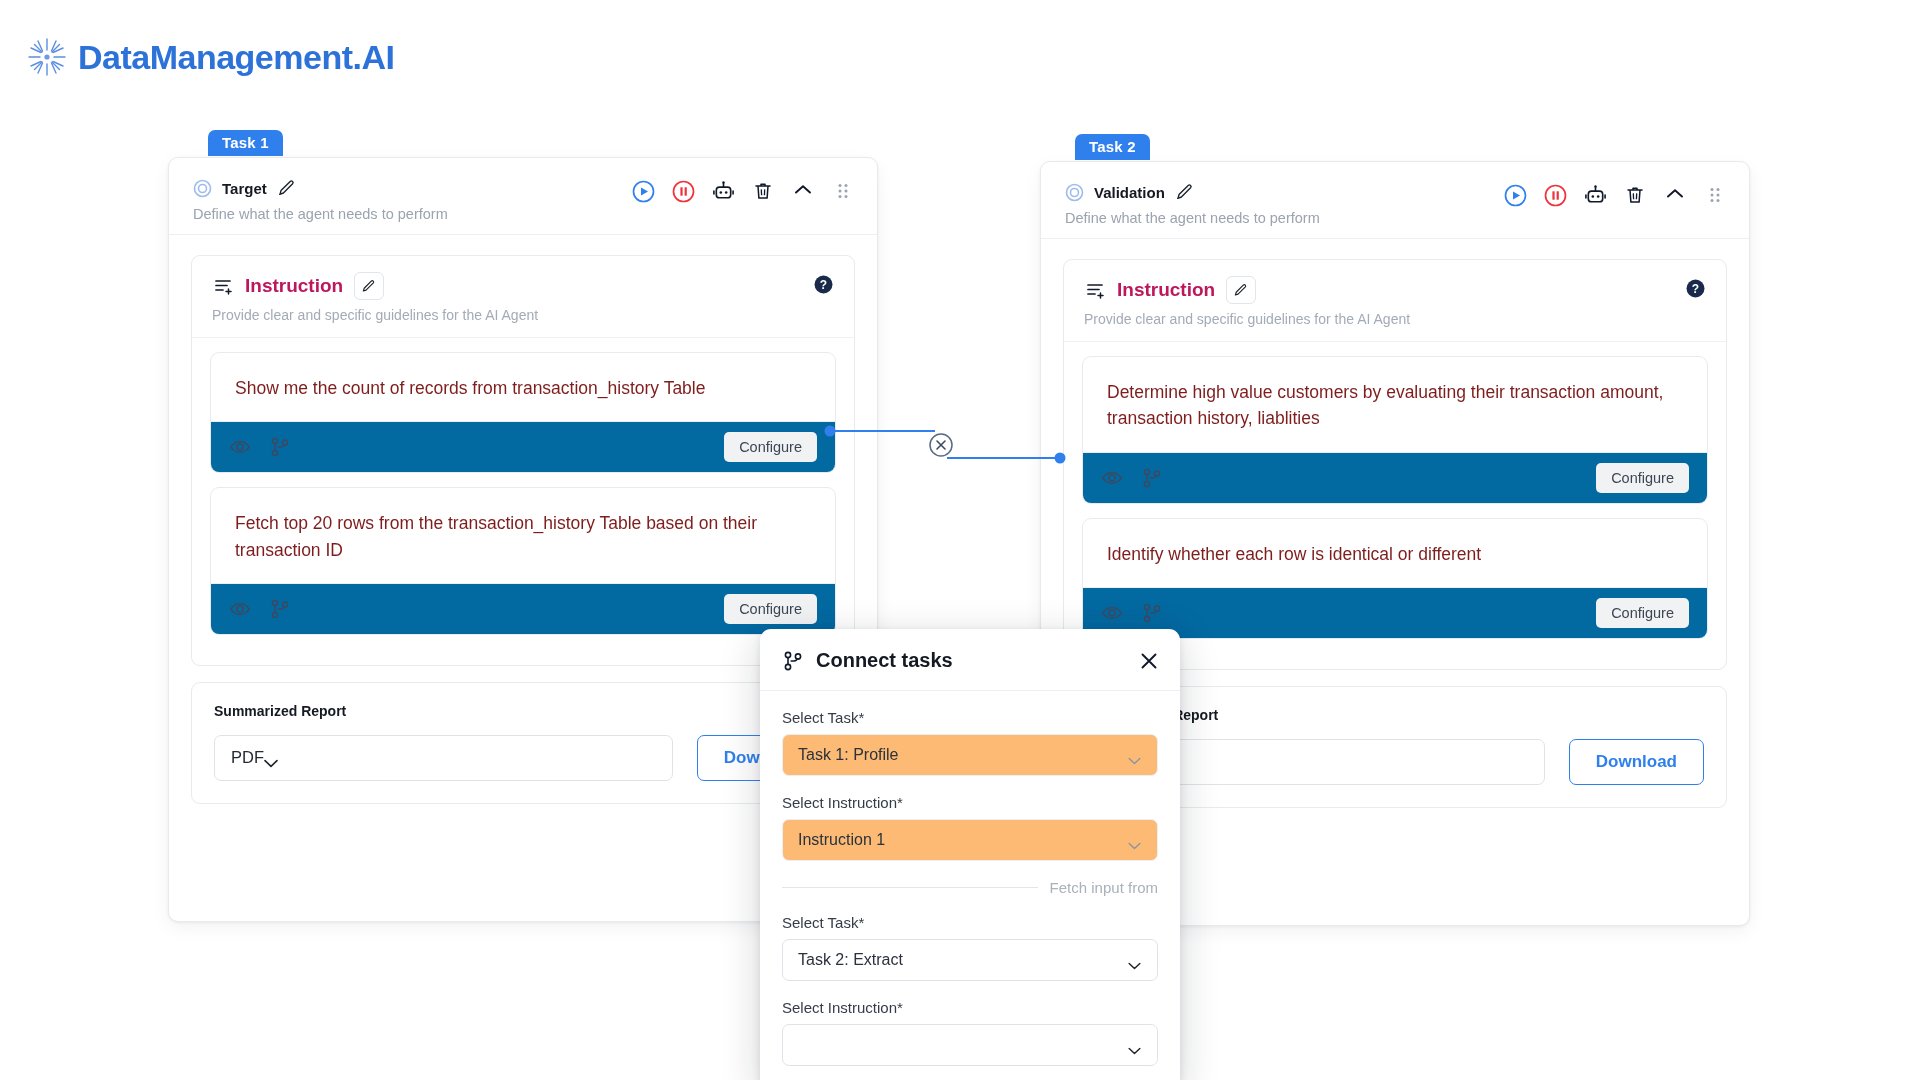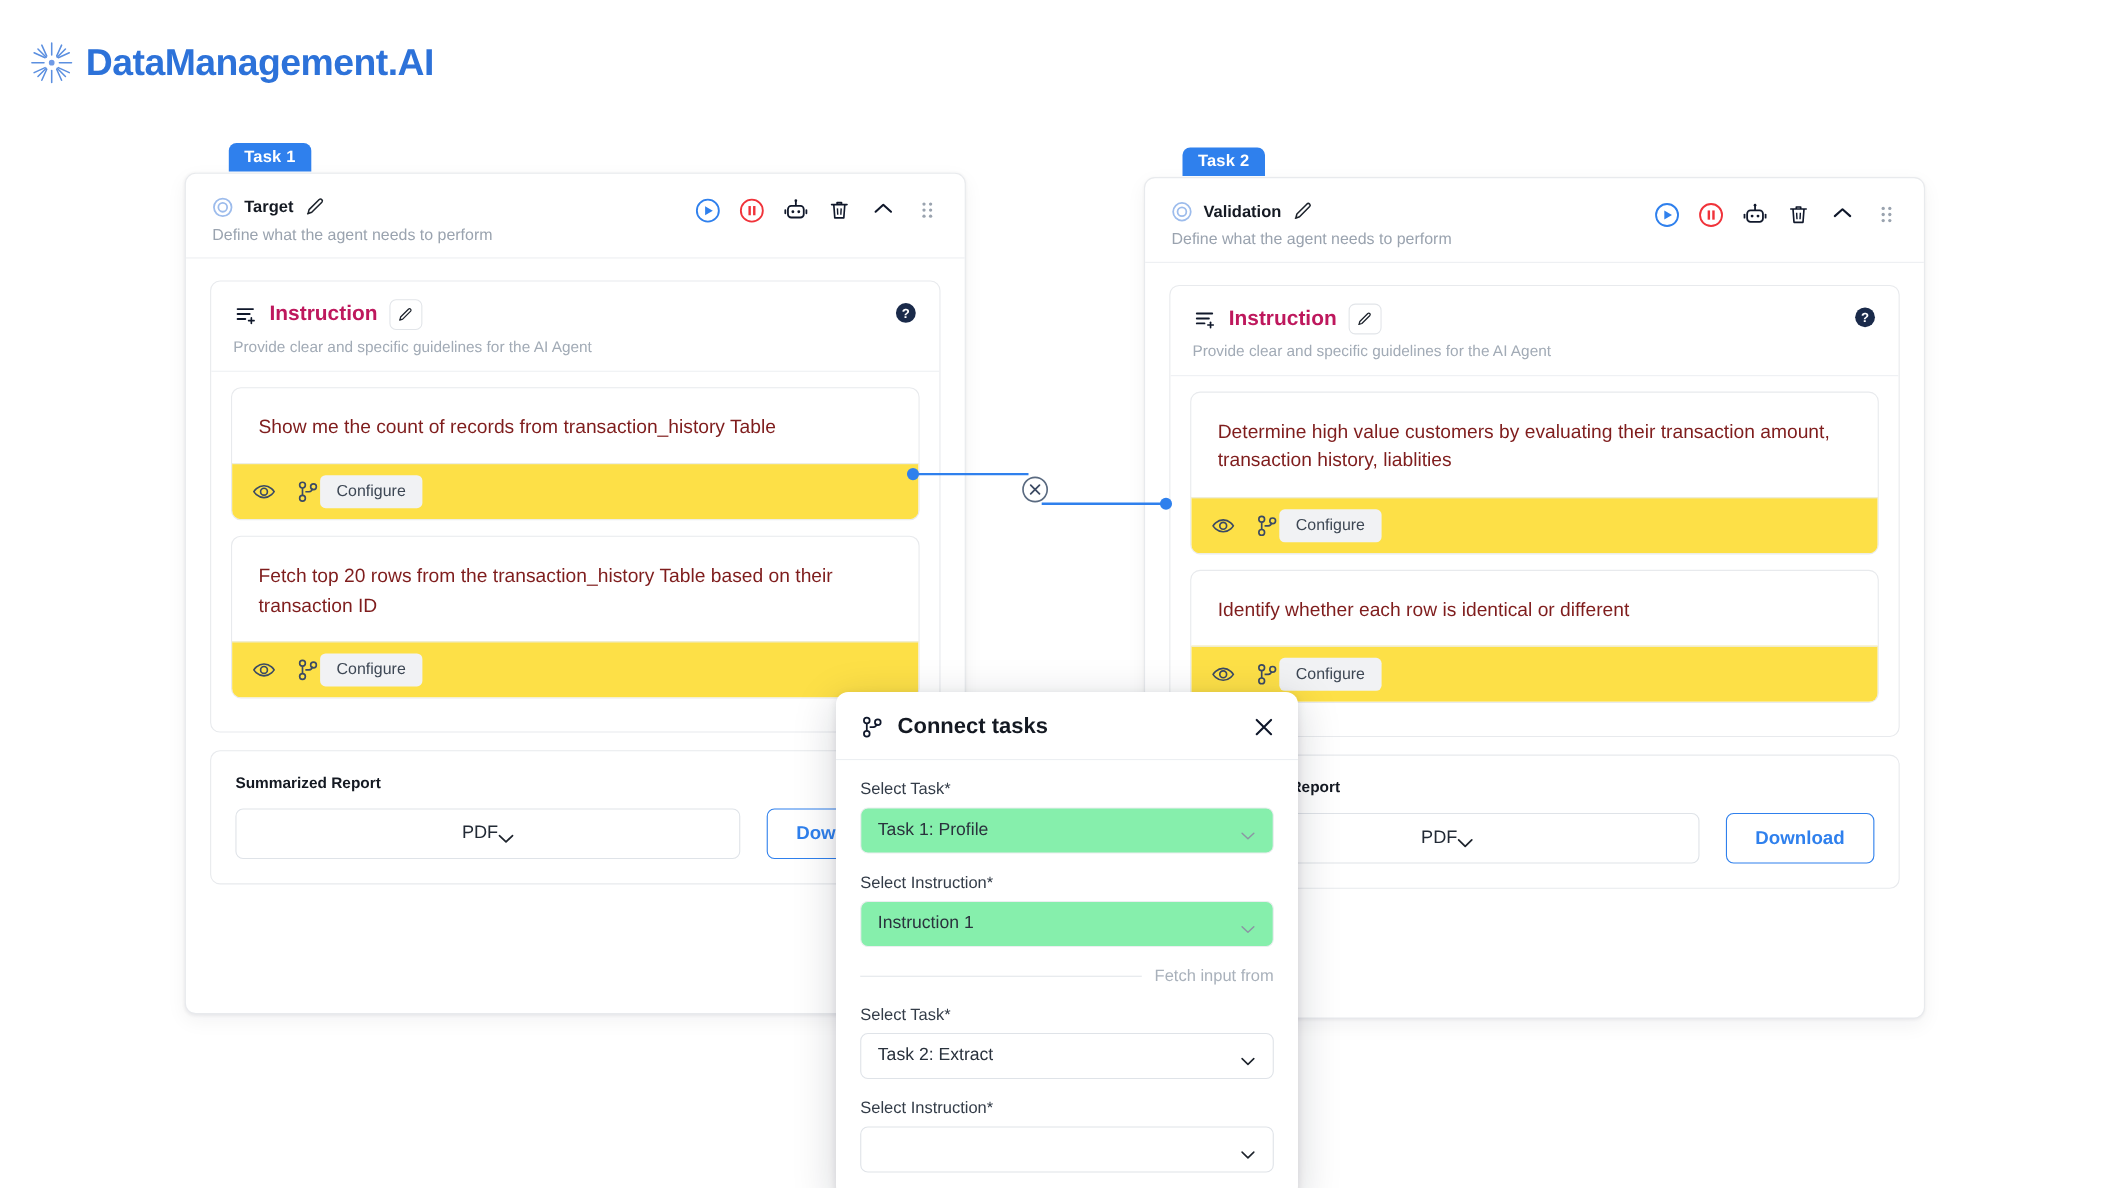--- a/index.html
+++ b/index.html
@@ -71,41 +71,41 @@
   .instr-sub { font-size: 14px; color: #a2abb6; margin-top: 7px; }
   .help-ico { position: absolute; right: 20px; top: 18px; width: 21px; height: 21px; }
 
   .instr-body { padding: 14px 18px 16px 18px; }
   .instr-card {
     border: 1px solid #e8eaed; border-radius: 9px; overflow: hidden; background: #fff;
     margin-bottom: 14px;
   }
   .instr-text { padding: 22px 24px 20px 24px; font-size: 17.5px; line-height: 1.5; color: #7f1d1d; }
   .instr-foot {
-    background: #fde047; border-top: 1px solid #eceff2;
-    padding: 10px 18px; display: flex; align-items: center; 
+    background: #0369a1; border-top: 1px solid #eceff2;
+    padding: 10px 18px; display: flex; align-items: center; justify-content: space-between;
   }
   .foot-icons { display: flex; align-items: center; gap: 18px; }
   .foot-ico { width: 22px; height: 22px; cursor: pointer; }
   .configure-btn {
     background: #f1f2f4; border: none; border-radius: 5px;
     font-size: 14.5px; color: #3d4754; padding: 7px 15px; cursor: pointer;
     font-family: "Liberation Sans", sans-serif;
   }
 
   
   .report-box {
     margin: 16px 22px 0 22px; border: 1px solid #e8eaed; border-radius: 9px;
     padding: 20px 22px 22px 22px; background: #fff;
   }
   .report-title { font-size: 14px; font-weight: 700; color: #141922; margin-bottom: 16px; }
   .report-row { display: flex; align-items: center; gap: 24px; }
   .select-box {
     flex: 1; height: 46px; border: 1px solid #dfe3e8; border-radius: 7px;
-    display: flex; align-items: center; justify-content: center;
+    display: flex; align-items: center; justify-content: flex-start;
     padding: 0 16px; font-size: 16.5px; color: #222a35; background: #fff; cursor: pointer;
   }
   .download-btn {
     border: 1.5px solid #2f80ed; color: #2f80ed; background: #fff;
     border-radius: 7px; height: 46px; padding: 0 26px;
     font-size: 17px; font-weight: 700; cursor: pointer;
     font-family: "Liberation Sans", sans-serif;
   }
 
   
@@ -120,21 +120,21 @@
   }
   .modal-head {
     padding: 20px 22px 18px 22px; border-bottom: 1px solid #eceff2;
     display: flex; align-items: center; gap: 12px; position: relative;
   }
   .modal-title { font-size: 20px; font-weight: 700; color: #141922; }
   .modal-close { position: absolute; right: 20px; top: 21px; width: 22px; height: 22px; cursor: pointer; }
   .modal-body { padding: 18px 22px 0 22px; }
   .field-label { font-size: 15px; color: #333c48; margin-bottom: 8px; }
   .modal-select {
-    width: 100%; height: 42px; background: #86efac; border: 1px solid #eceef0;
+    width: 100%; height: 42px; background: #fdba74; border: 1px solid #eceef0;
     border-radius: 7px; display: flex; align-items: center; justify-content: space-between;
     padding: 0 15px; font-size: 16px; color: #2a323d; margin-bottom: 18px; cursor: pointer;
   }
   .modal-select.plain { background: #fff; border: 1px solid #dfe3e8; }
   .divider-row { display: flex; align-items: center; gap: 12px; margin: 6px 0 18px 0; }
   .divider-line { flex: 1; height: 1px; background: #e3e6ea; }
   .divider-text { font-size: 15px; color: #a9b1bb; white-space: nowrap; }
 
   .chev { width: 14px; height: 9px; }
 </style>

